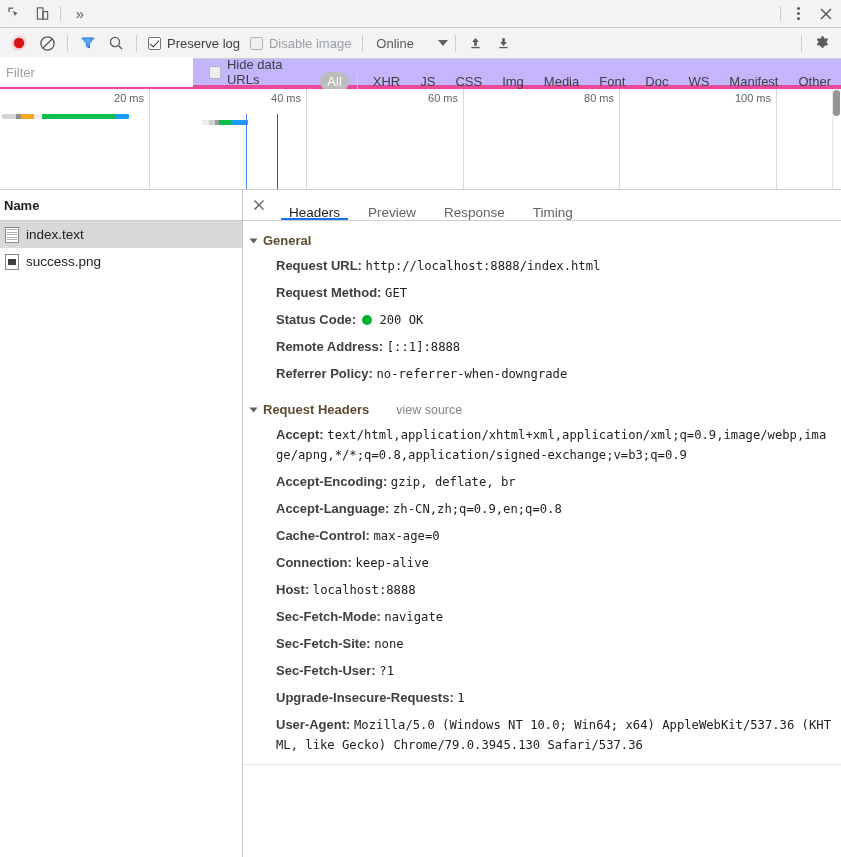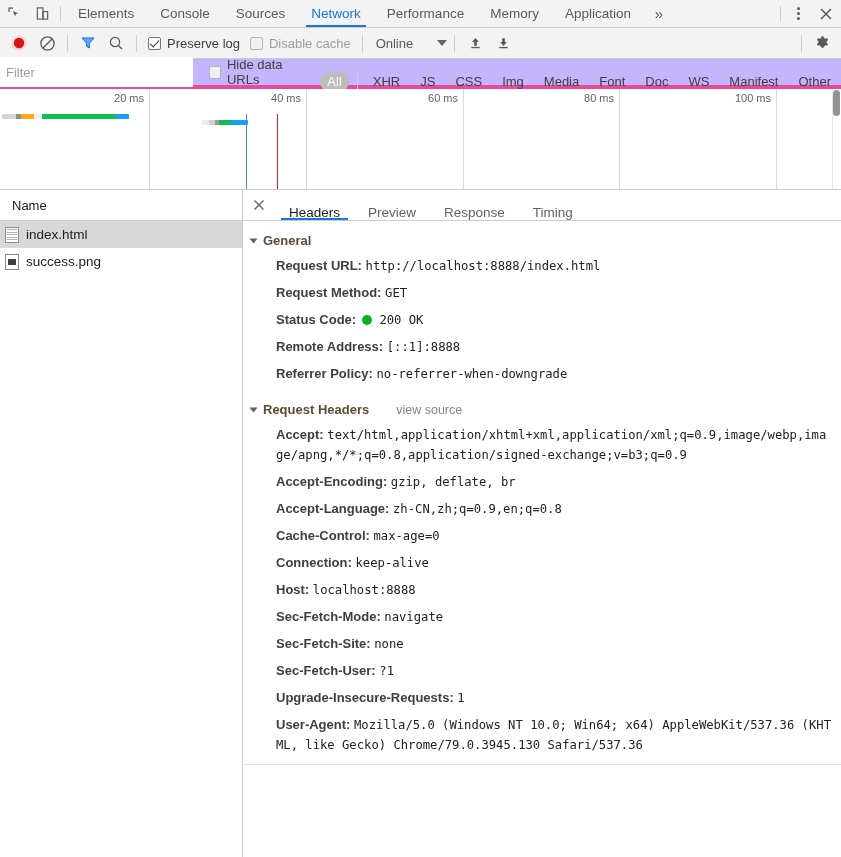--- a/index.html
+++ b/index.html
@@ -175,24 +175,25 @@
   .split { display: flex; height: 725px; }
   .left {
     width: 243px;
     border-right: 1px solid #cdcdcd;
     background: #fff;
     display: flex; flex-direction: column;
   }
   .col-head {
     height: 31px;
     display: flex; align-items: center;
-    padding-left: 12px;
+    padding-left: 4px;
     font-size: 13px; color: #202124;
     background: #fff;
     border-bottom: 1px solid #cdcdcd;
+    font-weight: bold;
   }
   .req-row {
     height: 27px;
     display: flex; align-items: center;
     gap: 7px;
     padding-left: 5px;
     font-size: 13.5px;
     color: #202124;
   }
   .req-row.selected { background: #d8d8d8; }
@@ -279,43 +280,20 @@
         <path d="M6.2 5.2l5.6 2.6-2.3.8-.8 2.3z" fill="#5a5a5a"></path>
       </svg>
     </div>
     <div class="tb-icon">
       <svg width="15" height="15" viewBox="0 0 16 16">
         <rect x="2.5" y="2" width="6" height="12" fill="none" stroke="#5a5a5a" stroke-width="1.2"></rect>
         <rect x="8.5" y="6" width="5" height="8" fill="none" stroke="#5a5a5a" stroke-width="1.2"></rect>
       </svg>
     </div>
     <div class="tb-sep"></div>
-    <div class="tabs">
-      <div class="tab">
-          <span>Elements</span>
-        </div>
-      <div class="tab">
-          <span>Console</span>
-        </div>
-      <div class="tab">
-          <span>Sources</span>
-        </div>
-      <div class="tab active">
-          <span>Network</span>
-        </div>
-      <div class="tab">
-          <span>Performance</span>
-        </div>
-      <div class="tab">
-          <span>Memory</span>
-        </div>
-      <div class="tab">
-          <span>Application</span>
-        </div>
-    </div>
     <div class="tb-more">»</div>
     <div class="tb-right">
       <div class="tb-sep"></div>
       <div class="dots">
           <i></i>
           <i></i>
           <i></i>
         </div>
       <div class="closex">
         <svg width="14" height="14" viewBox="0 0 14 14">
@@ -350,21 +328,21 @@
         <path d="M10.4 10.4L14 14" stroke="#5a5a5a" stroke-width="1.4"></path>
       </svg>
     </div>
     <div class="vsep"></div>
     <label class="cb-wrap">
       <span class="cb checked"></span>
       <span class="cb-label">Preserve log</span>
     </label>
     <label class="cb-wrap">
       <span class="cb disabled"></span>
-      <span class="cb-label dim">Disable cache</span>
+      <span class="cb-label dim">Disable image</span>
     </label>
     <div class="vsep"></div>
     <div style="display:flex;align-items:center;">
       <span class="throttle">Online</span>
       <span class="caret-dn"></span>
     </div>
     <div class="vsep"></div>
     <div class="tool-btn">
       <svg width="17" height="17" viewBox="0 0 18 18">
         <path d="M9 3.2L5.4 7.4h2.2v4h2.8v-4h2.2z" fill="#5a5a5a"></path>
@@ -461,21 +439,21 @@
         <span>Name</span>
       </div>
       <div class="req-row selected">
         <span class="ficon">
             <i></i>
             <i></i>
             <i></i>
             <i></i>
             <i></i>
           </span>
-        <span>index.html</span>
+        <span>index.text</span>
       </div>
       <div class="req-row">
         <span class="ficon img">
             <i></i>
           </span>
         <span>success.png</span>
       </div>
     </div>
 
     <div class="right">

